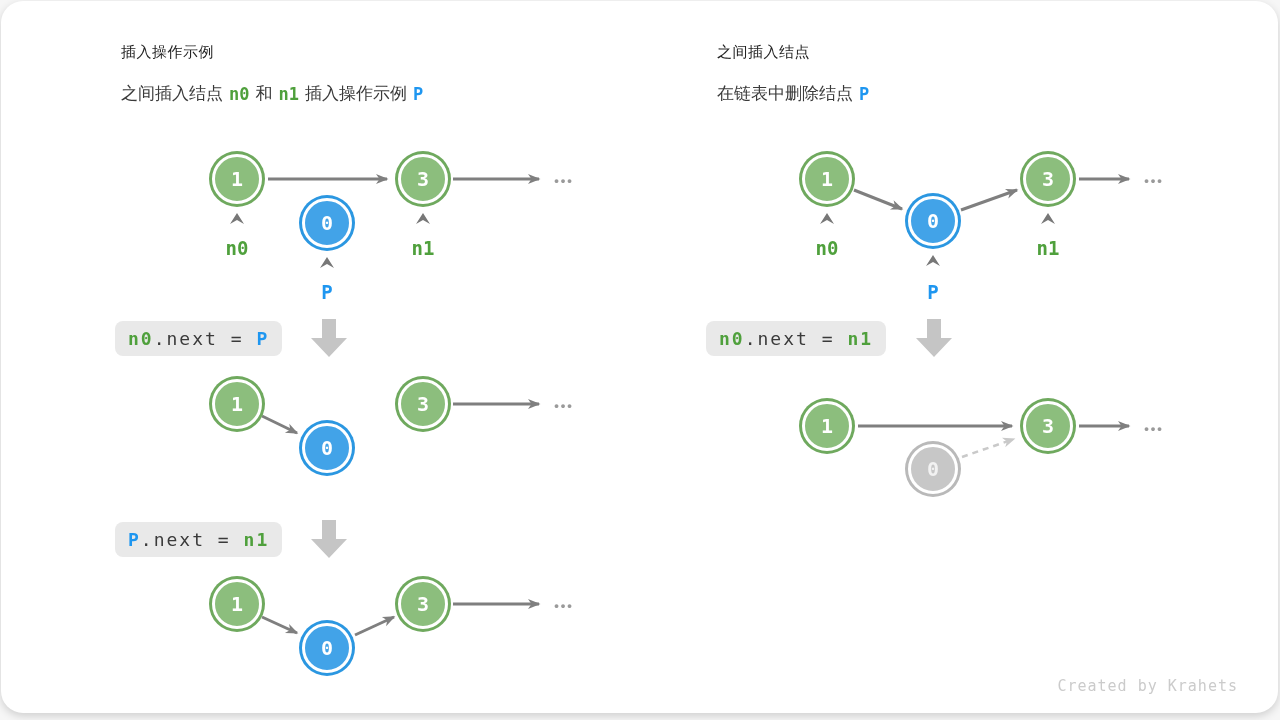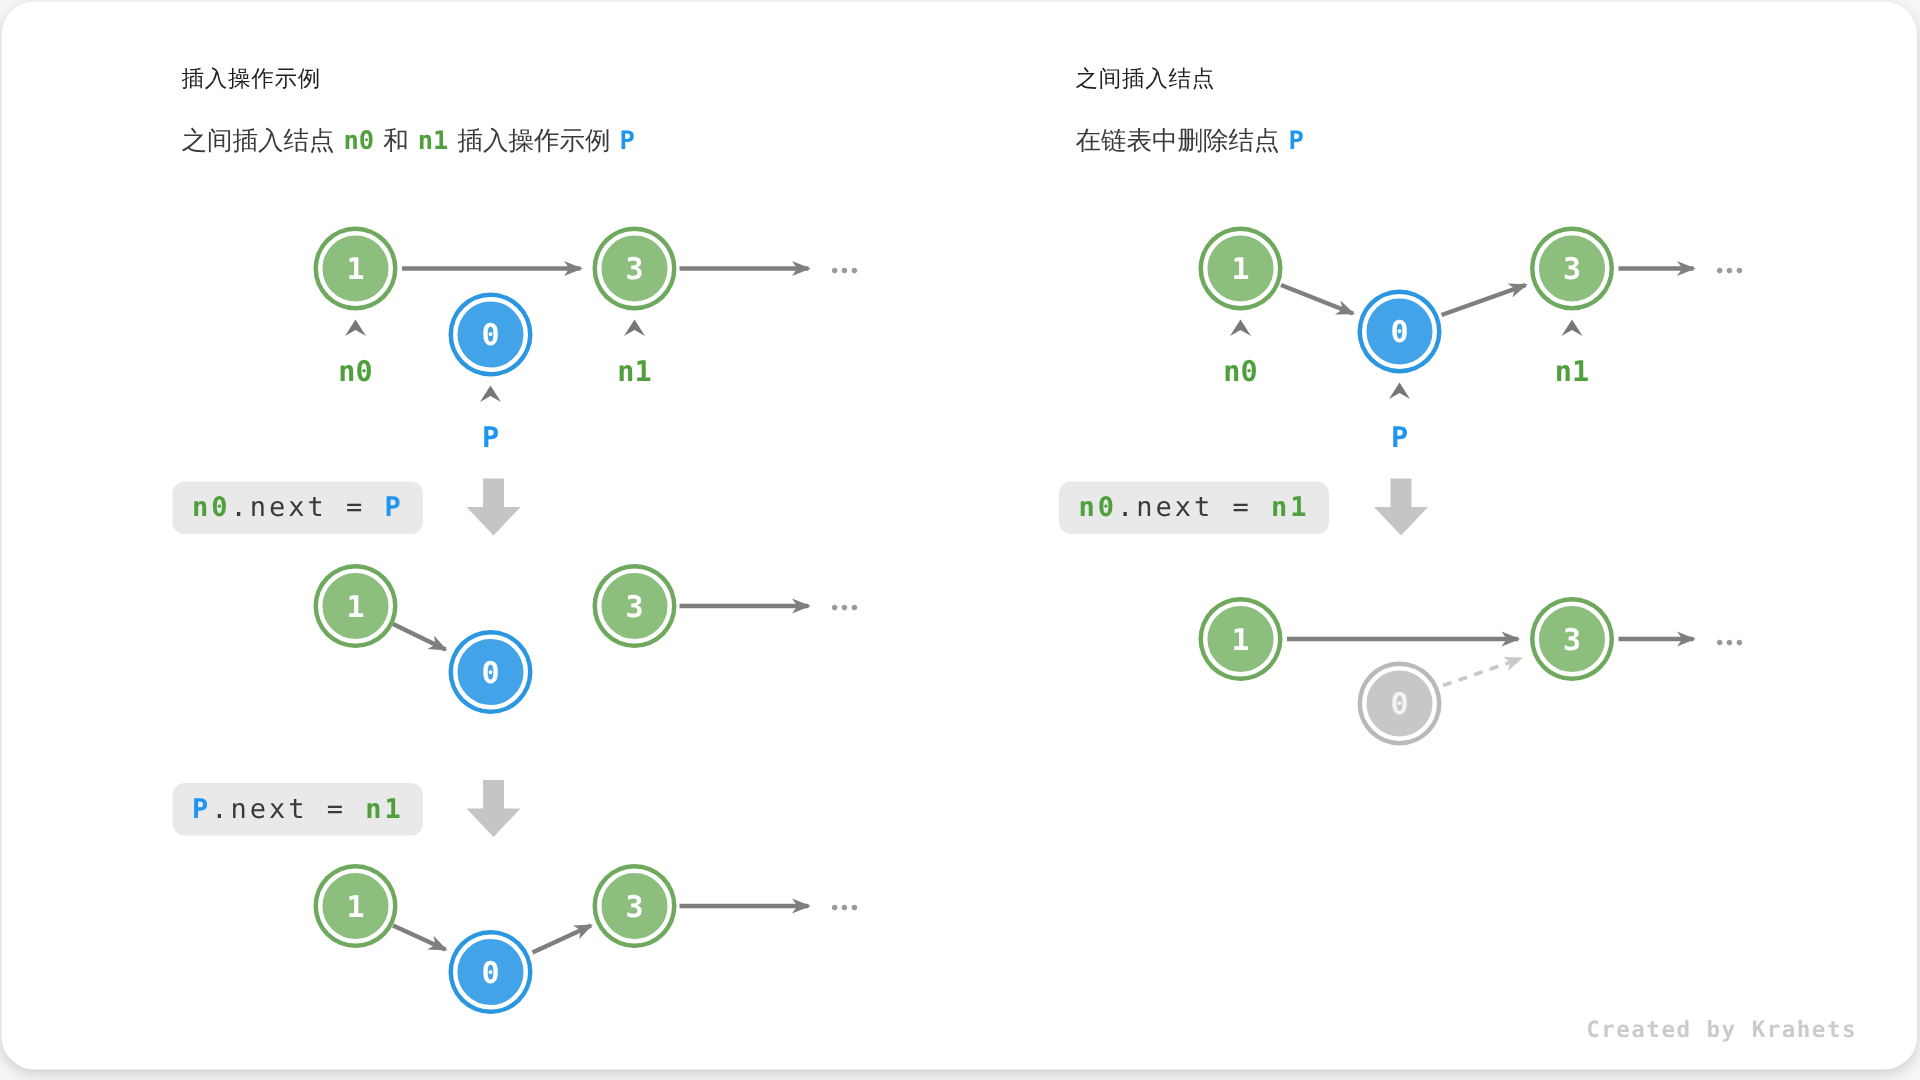--- a/index.html
+++ b/index.html
@@ -69,21 +69,21 @@
   .code .green{color:var(--green-text);font-weight:700;}
   .code .blue{color:var(--blue-text);font-weight:700;}
   .dots{
     position:absolute;transform:translate(-50%,-50%);
     font-size:13px;font-weight:700;letter-spacing:2px;
     color:var(--dots-color);white-space:nowrap;
   }
   .watermark{
     position:absolute;right:40px;top:676px;
     font-family:"DejaVu Sans Mono", monospace;font-size:15px;
-    color:var(--watermark-color);letter-spacing:1px;font-weight:bold;
+    color:var(--watermark-color);letter-spacing:1px;
   }
 </style>
 </head>
 <body>
 
 <div class="card">
 
   <svg class="links" viewBox="0 0 1280 720">
     <defs>
       <marker id="ah" markerUnits="userSpaceOnUse" markerWidth="15" markerHeight="13" refX="12" refY="6" orient="auto">

